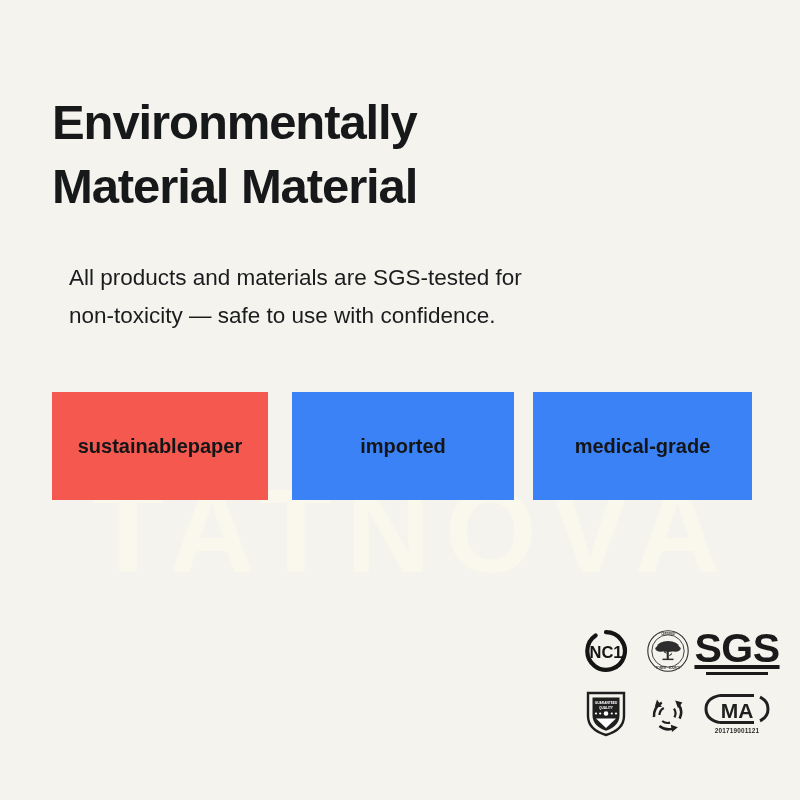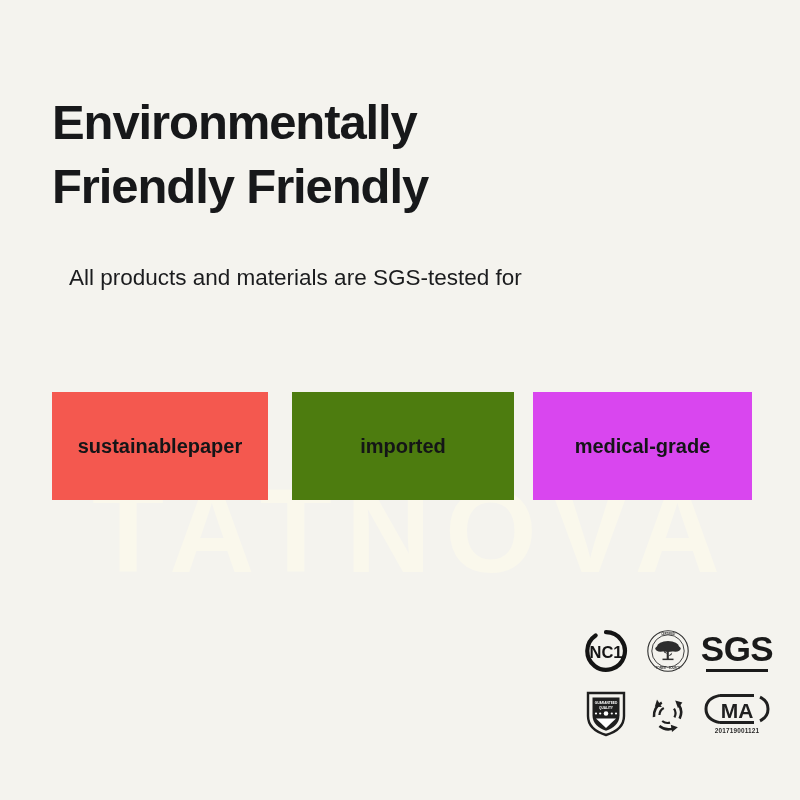--- a/index.html
+++ b/index.html
@@ -143,60 +143,62 @@
   }
   .sgs-wrap {
     display: flex;
     flex-direction: column;
     align-items: center;
     justify-content: center;
   }
   .sgs-text {
     font-family: "Liberation Sans", sans-serif;
     font-weight: 700;
-    font-size: 35px;
+    font-size: 41px;
     letter-spacing: -0.5px;
     color: #1a1a1a;
     line-height: 1;
+    text-decoration: underline;
   }
   .sgs-bar {
     width: 62px;
     height: 3px;
     background: #1a1a1a;
     margin-top: 3px;
   }
 </style>
 </head>
 <body style="background: rgb(244, 243, 238);">
 
 <div class="page" style="background: rgb(244, 243, 238);">
 
   <div class="watermark" style="color: rgb(250, 248, 236); margin-left: 13px;">TATNOVA</div>
 
   <h1 class="headline" style="color: rgb(23, 24, 26); margin-top: 39px;">
     <span class="hl-line">Environmentally</span>
-    <span class="hl-line">Friendly Friendly</span>
+    <span class="hl-line">Material Material</span>
   </h1>
 
   <p class="bodycopy" style="color: rgb(27, 28, 30);">
     <span class="bc-line">All products and materials are SGS-tested for</span>
+    <span class="bc-line">non-toxicity — safe to use with confidence.</span>
   </p>
 
   <div class="badges">
 
     <div class="badge badge-0" style="background: rgb(244, 88, 79);">
       <span class="bl">sustainable</span>
       <span class="bl">paper</span>
     </div>
 
-    <div class="badge badge-1" style="background: #4d7c0f; gap: 16px;">
+    <div class="badge badge-1" style="background: #3b82f6; gap: 16px;">
       <span class="bl">imported</span>
     </div>
 
-    <div class="badge badge-2" style="background: #d946ef;">
+    <div class="badge badge-2" style="background: #3b82f6;">
       <span class="bl">medical-grade</span>
     </div>
   </div>
 
   <div class="certs">
 
     <div class="cert">
       <svg width="46" height="46" viewBox="0 0 46 46" aria-hidden="true">
         <path d="M23 4.2 A18.8 18.8 0 1 1 12.6 7.4" fill="none" stroke="#141414" stroke-width="4.2" stroke-linecap="round"></path>
         <text x="23" y="29.5" text-anchor="middle" font-family="Liberation Sans, sans-serif" font-size="16.5" font-weight="700" fill="#141414">NC1</text>

